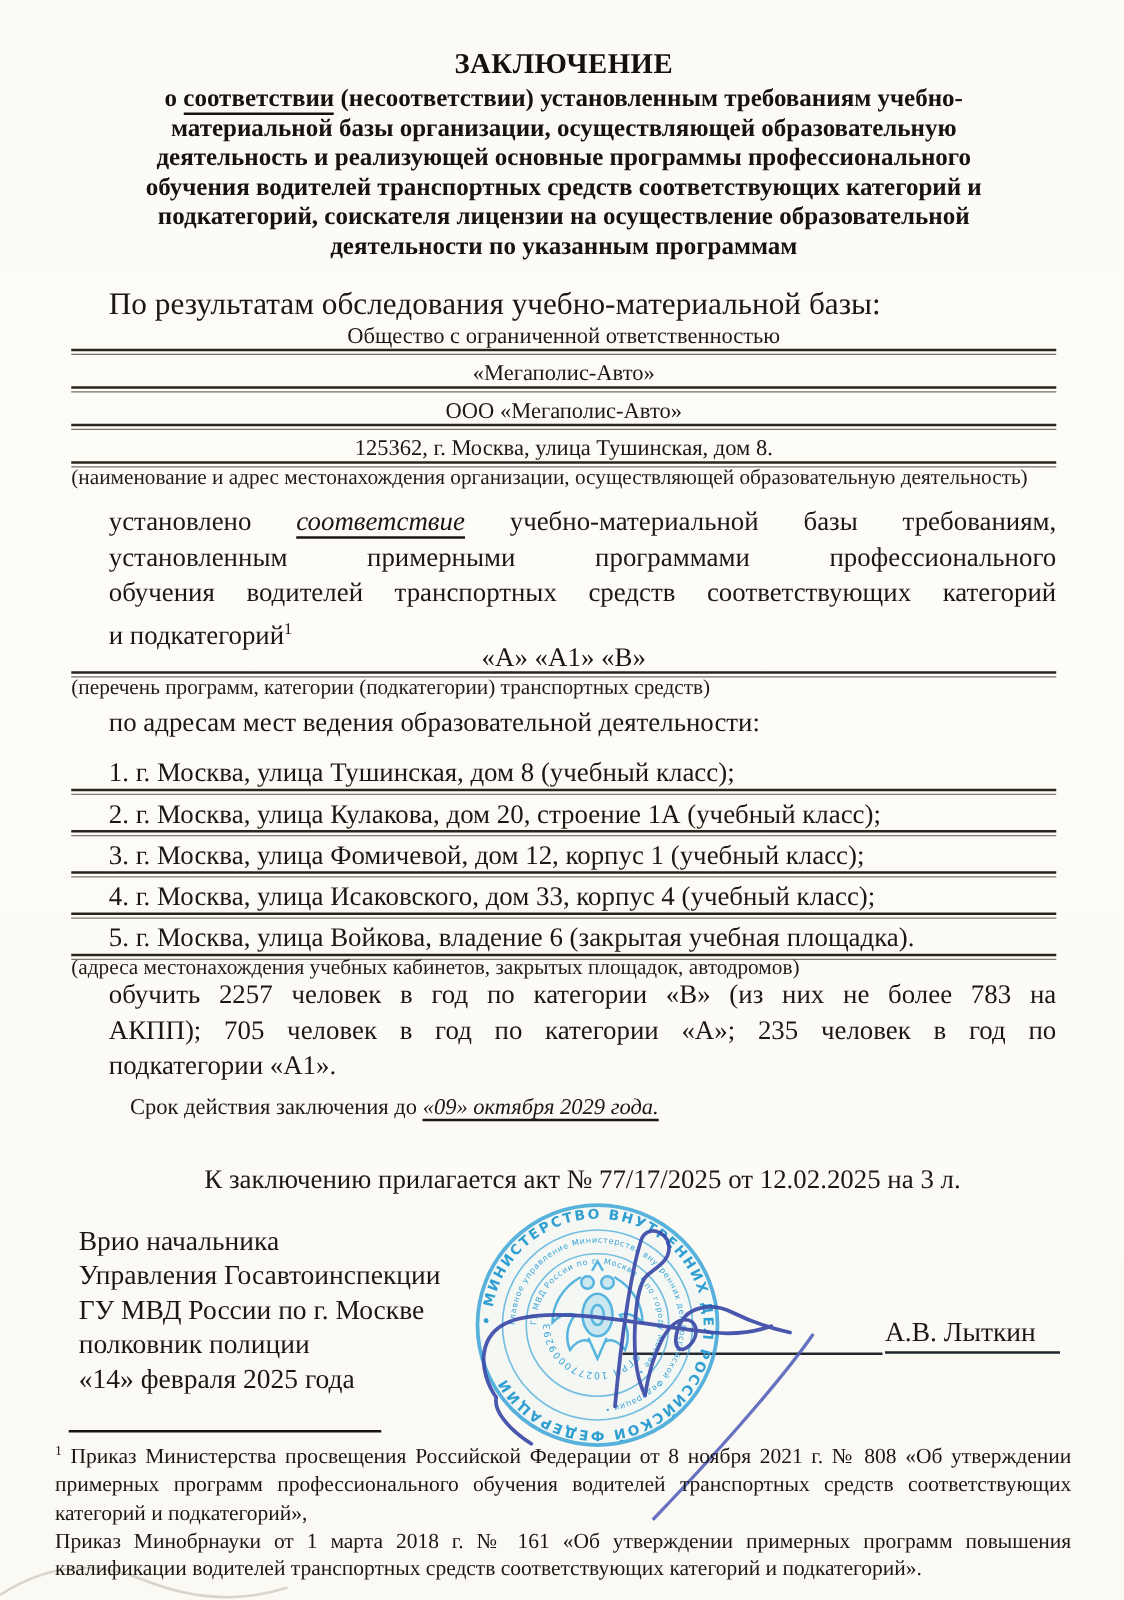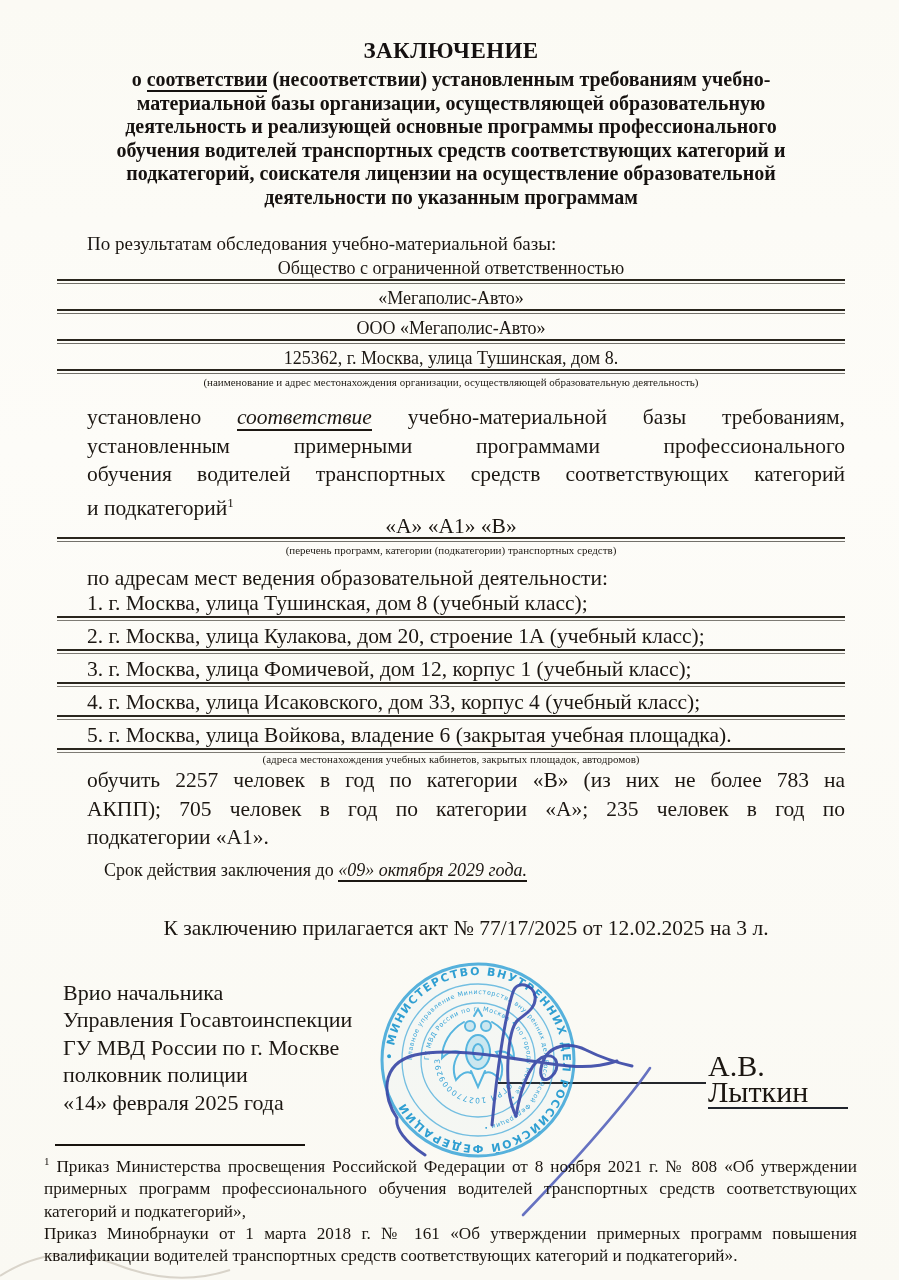--- a/index.html
+++ b/index.html
@@ -7,63 +7,63 @@
     position:relative; width:899px; height:1280px; overflow:hidden;
     background:linear-gradient(180deg,#fbfaf4 0%,#fdfcf8 35%,#faf9f3 100%);
     font-family:"Liberation Serif", serif; color:#1c1712;
   }
   .content { position:absolute; left:57px; top:0; width:788px; padding-top:38px; }
 
   .h1 { margin:0; text-align:center; font-size:23px; font-weight:700; line-height:26px; letter-spacing:.4px; color:#141010;}
   .subtitle { margin-top:4px; }
   .subtitle div { text-align:center; font-size:20px; font-weight:700; line-height:23.5px; color:#161210; }
 
-  .intro { margin-top:23px; margin-left:30px; font-size:19px; line-height:24px; }
+  .intro { margin-top:23px; margin-left:30px; font-size:25px; line-height:24px; }
 
   .form-row {
     position:relative; height:22px; line-height:22px; font-size:18px; text-align:center;
     border-bottom:2px solid #2a261e; margin-top:6px;
   }
   .form-row.first { margin-top:1px; }
   .form-row::after {
     content:""; position:absolute; left:0; right:0; bottom:-5px;
     border-bottom:1.3px solid rgba(42,38,30,.65);
   }
-  .caption { margin-top:4px; text-align:center; font-size:11px; line-height:14px; color:#1e1a14; }
+  .caption { margin-top:4px; text-align:left; font-size:17px; line-height:14px; color:#1e1a14; }
 
   .par { margin-top:14px; margin-left:30px; font-size:21.5px; }
   .par-line { line-height:28.5px; }
   .jline { text-align:justify; text-align-last:justify; }
 
   .u  { border-bottom:2px solid currentColor;font-style:italic; }
   .u2 { border-bottom:2px solid currentColor; }
   sup.fnref { font-size:13px; }
 
   .cat-row { margin-top:-7px; font-size:21.5px; }
 
   .addr-intro { margin-top:10px; margin-left:30px; font-size:21.5px; line-height:23px; }
   .addr-row {
     position:relative; height:25px; line-height:25px; font-size:21.5px;
     padding-left:30px; border-bottom:2px solid #2a261e; margin-top:6px;
   }
-  .addr-row.first { margin-top:1px; }
+  .addr-row.first { margin-top:16px; }
   .addr-row::after {
     content:""; position:absolute; left:0; right:0; bottom:-5px;
     border-bottom:1.3px solid rgba(42,38,30,.6);
   }
   .caption.tight { margin-top:2px; }
 
   .capacity { margin-top:0; }
   .validity { margin-top:6px; margin-left:47px; font-size:18px; line-height:24px; }
   .attachment { margin-top:34px; margin-left:30px; font-size:21.5px; line-height:24px;text-align:center; }
 
   .signatory { position:absolute; left:63px; top:979px; font-size:22px; line-height:27.4px; }
 
   .sig-line { position:absolute; left:498px; top:1062px; width:208px; height:20px; border-bottom:2px solid #24262b; }
-  .sig-name { position:absolute; left:708px; top:1053px; width:140px; font-size:30px; line-height:26px;
+  .sig-name { position:absolute; left:708px; top:1053px; width:140px; font-size:22px; line-height:26px;
               padding-bottom:2px; border-bottom:2px solid #20242c; }
 
   .stamp-svg { position:absolute; left:378px; top:960px; width:200px; height:200px; }
   .sign-svg  { position:absolute; left:355px; top:950px; width:345px; height:285px; }
   .curl-svg  { position:absolute; left:0; top:1230px; width:320px; height:50px; }
 
   .fn-sep { position:absolute; left:55px; top:1144px; width:250px; height:2.2px; background:#17130e; }
   .footnote { position:absolute; left:44px; top:1150px; width:813px; font-size:17.2px; color:#1a1510; }
   .fn-line { line-height:22.4px; }
   .footnote sup { font-size:11px; }

